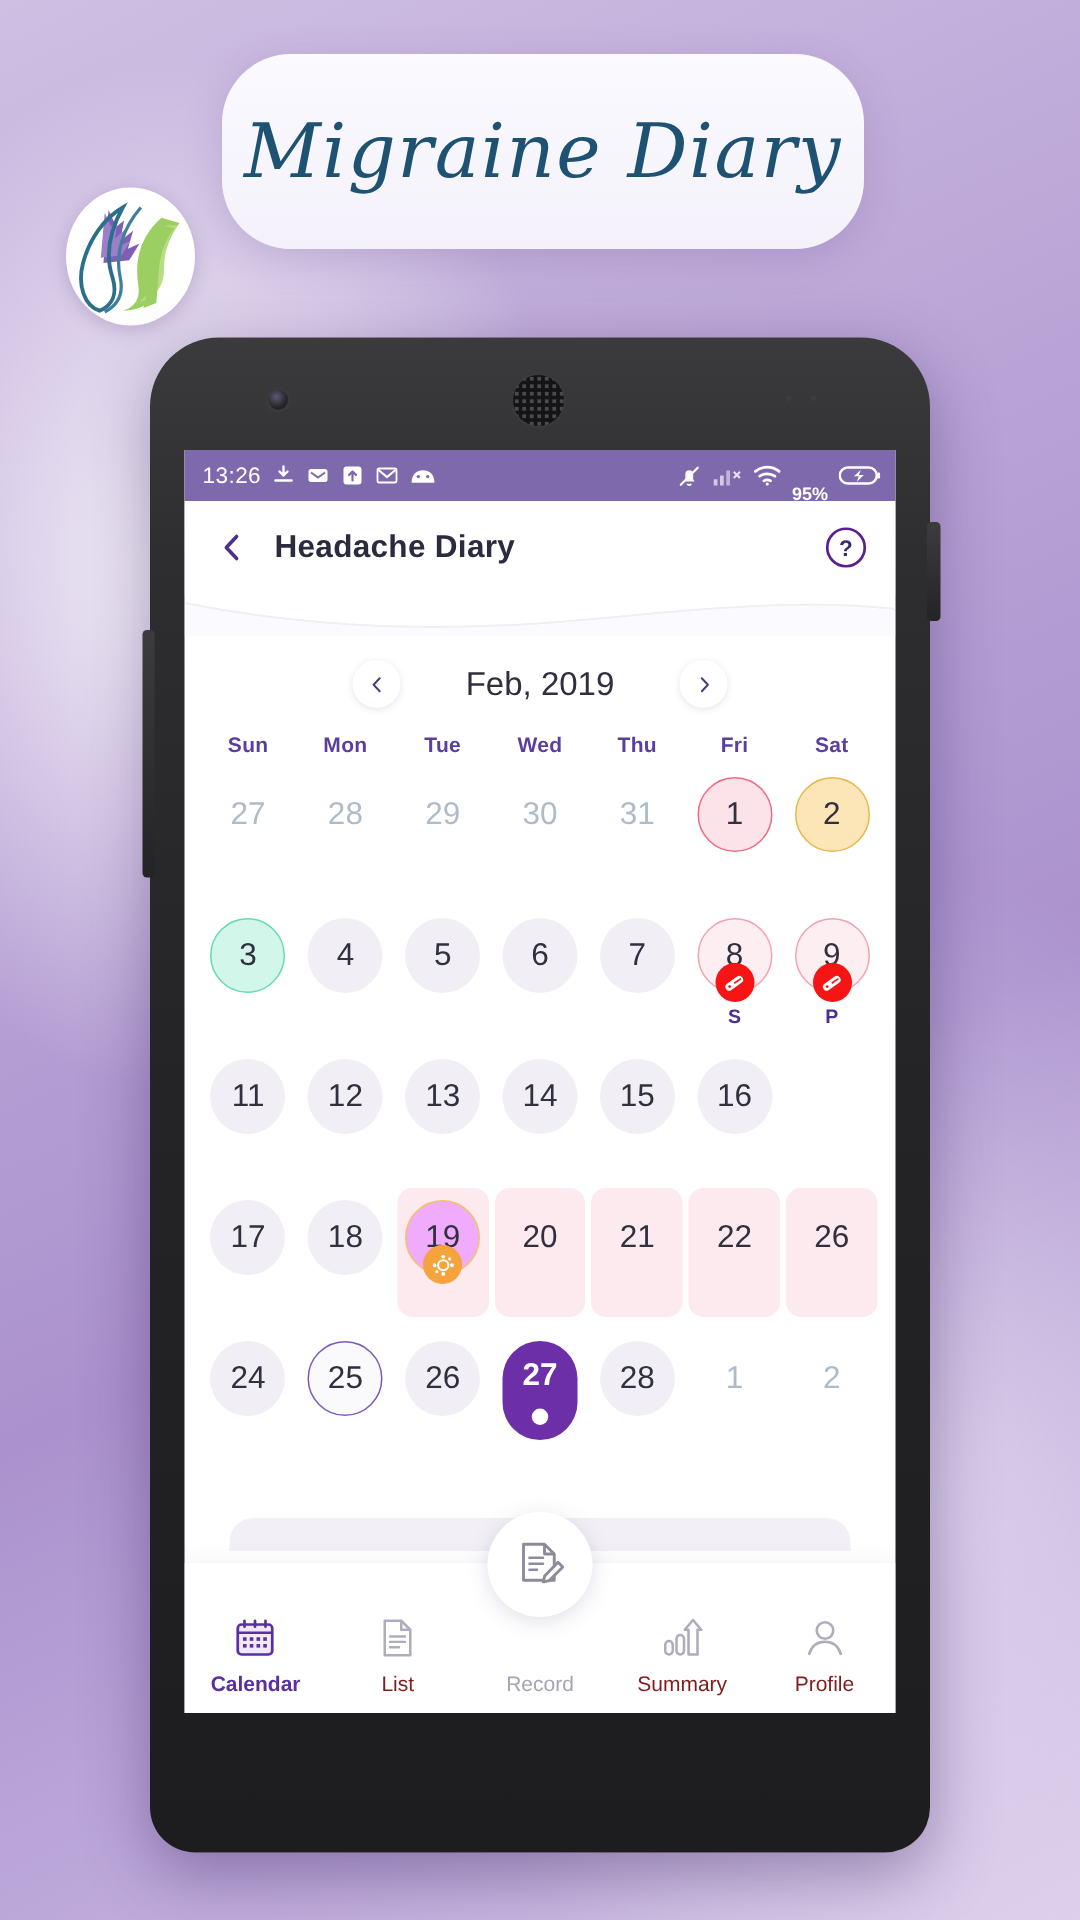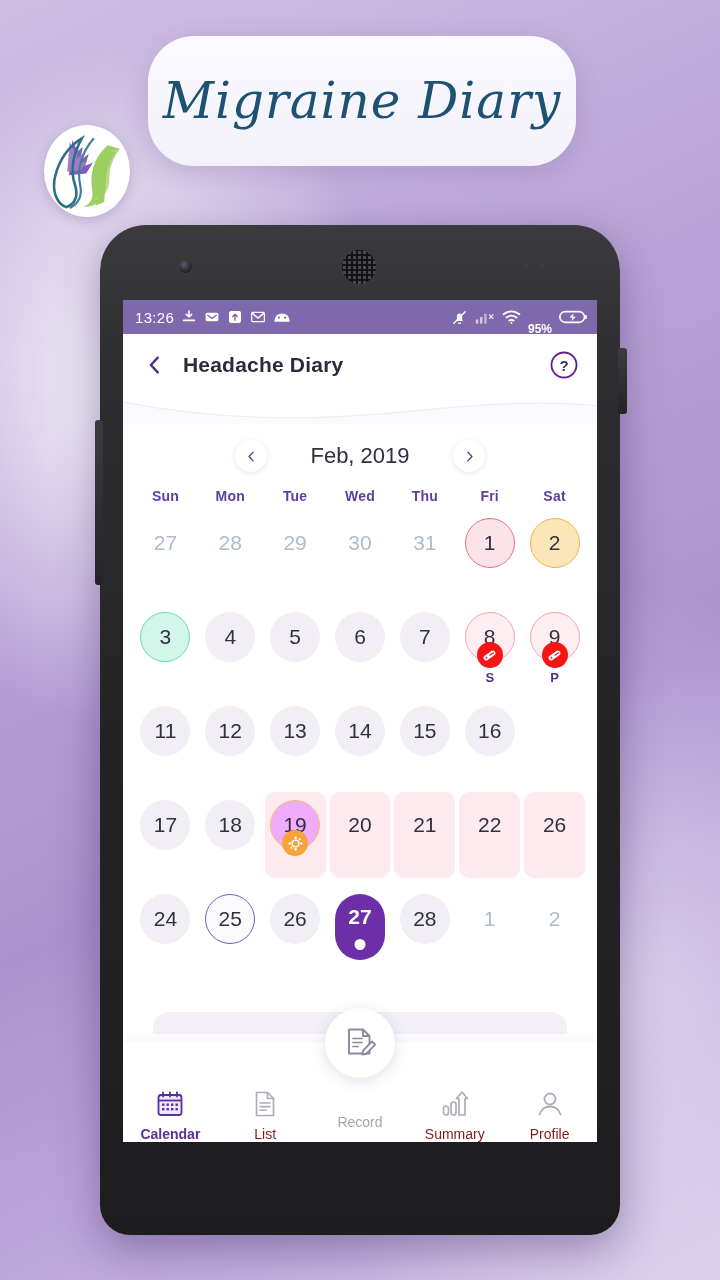--- a/index.html
+++ b/index.html
@@ -195,21 +195,21 @@
   #bottom-area { position: absolute; left: 0; bottom: 0; width: 100%; }
   #bottom-sheet-peek {
     position: absolute; left: 30px; right: 30px; bottom: 108px;
     height: 22px; border-radius: 16px 16px 0 0;
     background: #f2f0f6;
   }
   #bottom-nav {
     position: relative;
     height: 100px; background: #ffffff;
     display: grid; grid-template-columns: repeat(5, 1fr);
-    align-items: flex-end; padding-bottom: 0;
+    align-items: flex-end; padding-bottom: 12px;
     box-shadow: 0 -2px 12px rgba(100,80,140,0.08);
   }
   .nav-item {
     display: flex; flex-direction: column; align-items: center; gap: 7px;
   }
   .nav-label { font-size: 14px; color: #7f1d1d; }
   .nav-item.active .nav-label { color: #5b2fa0; font-weight: bold; }
   #record-fab {
     position: absolute; left: 50%; transform: translateX(-50%);
     top: -34px; width: 70px; height: 70px; border-radius: 50%;

